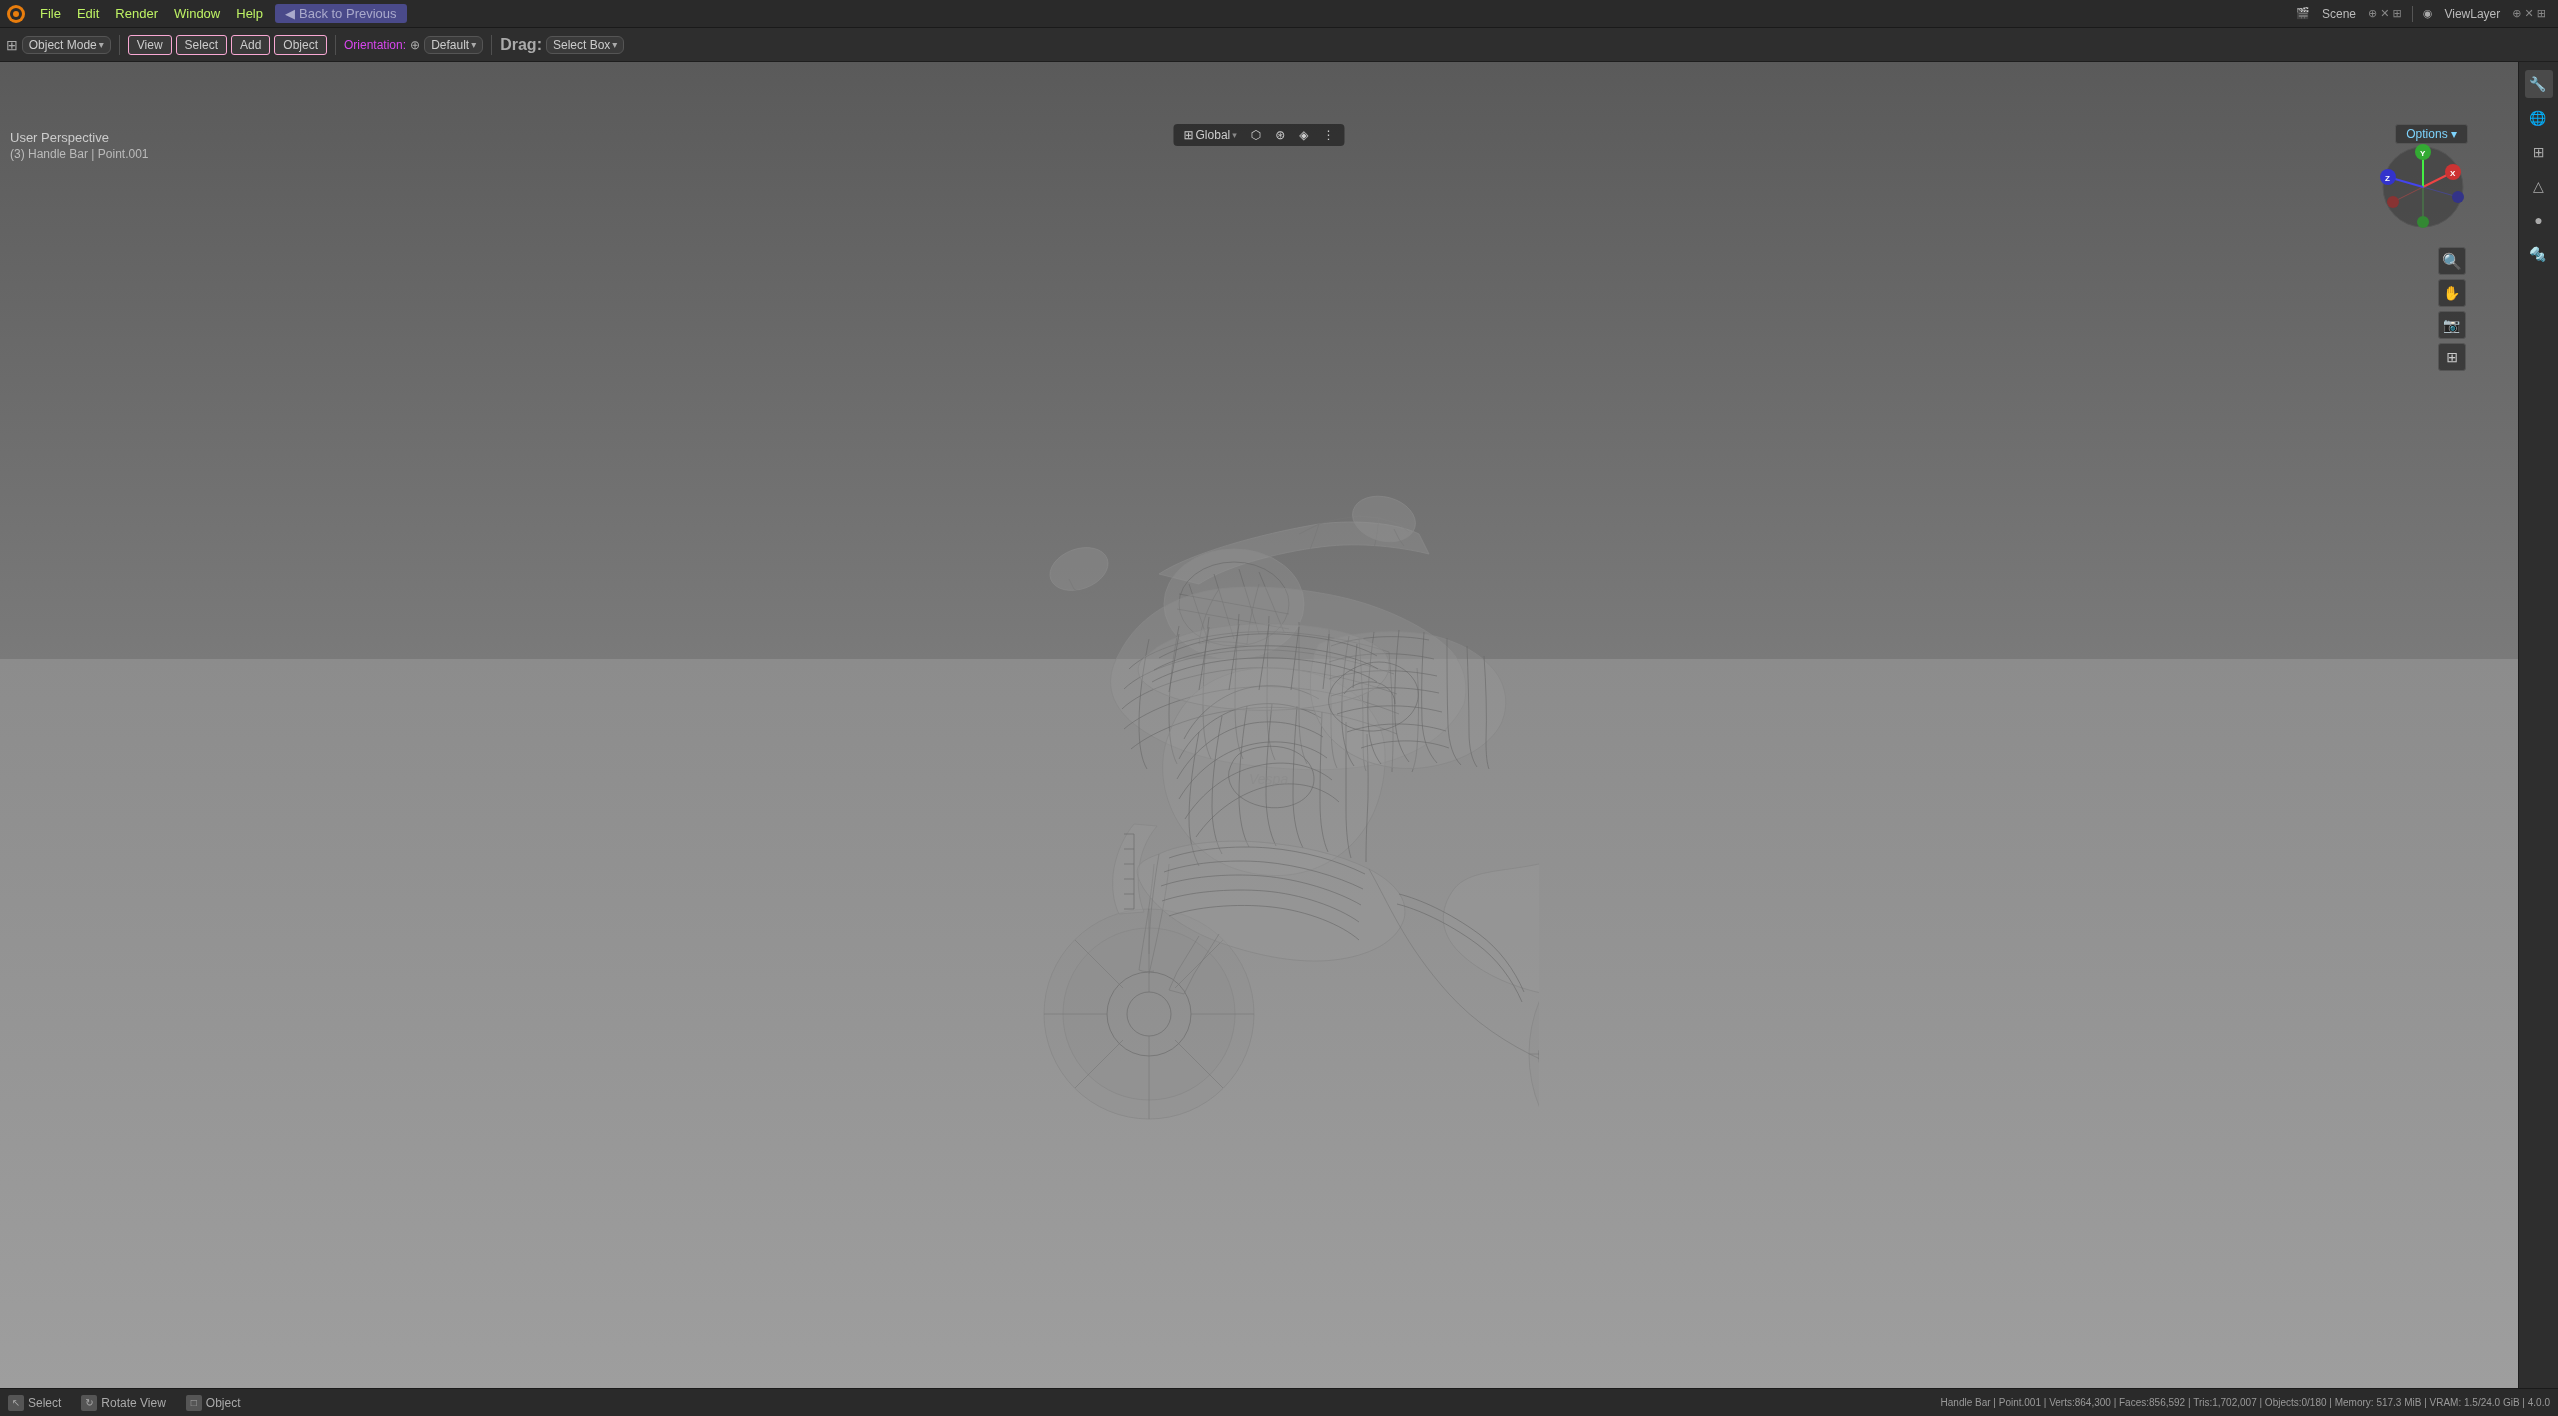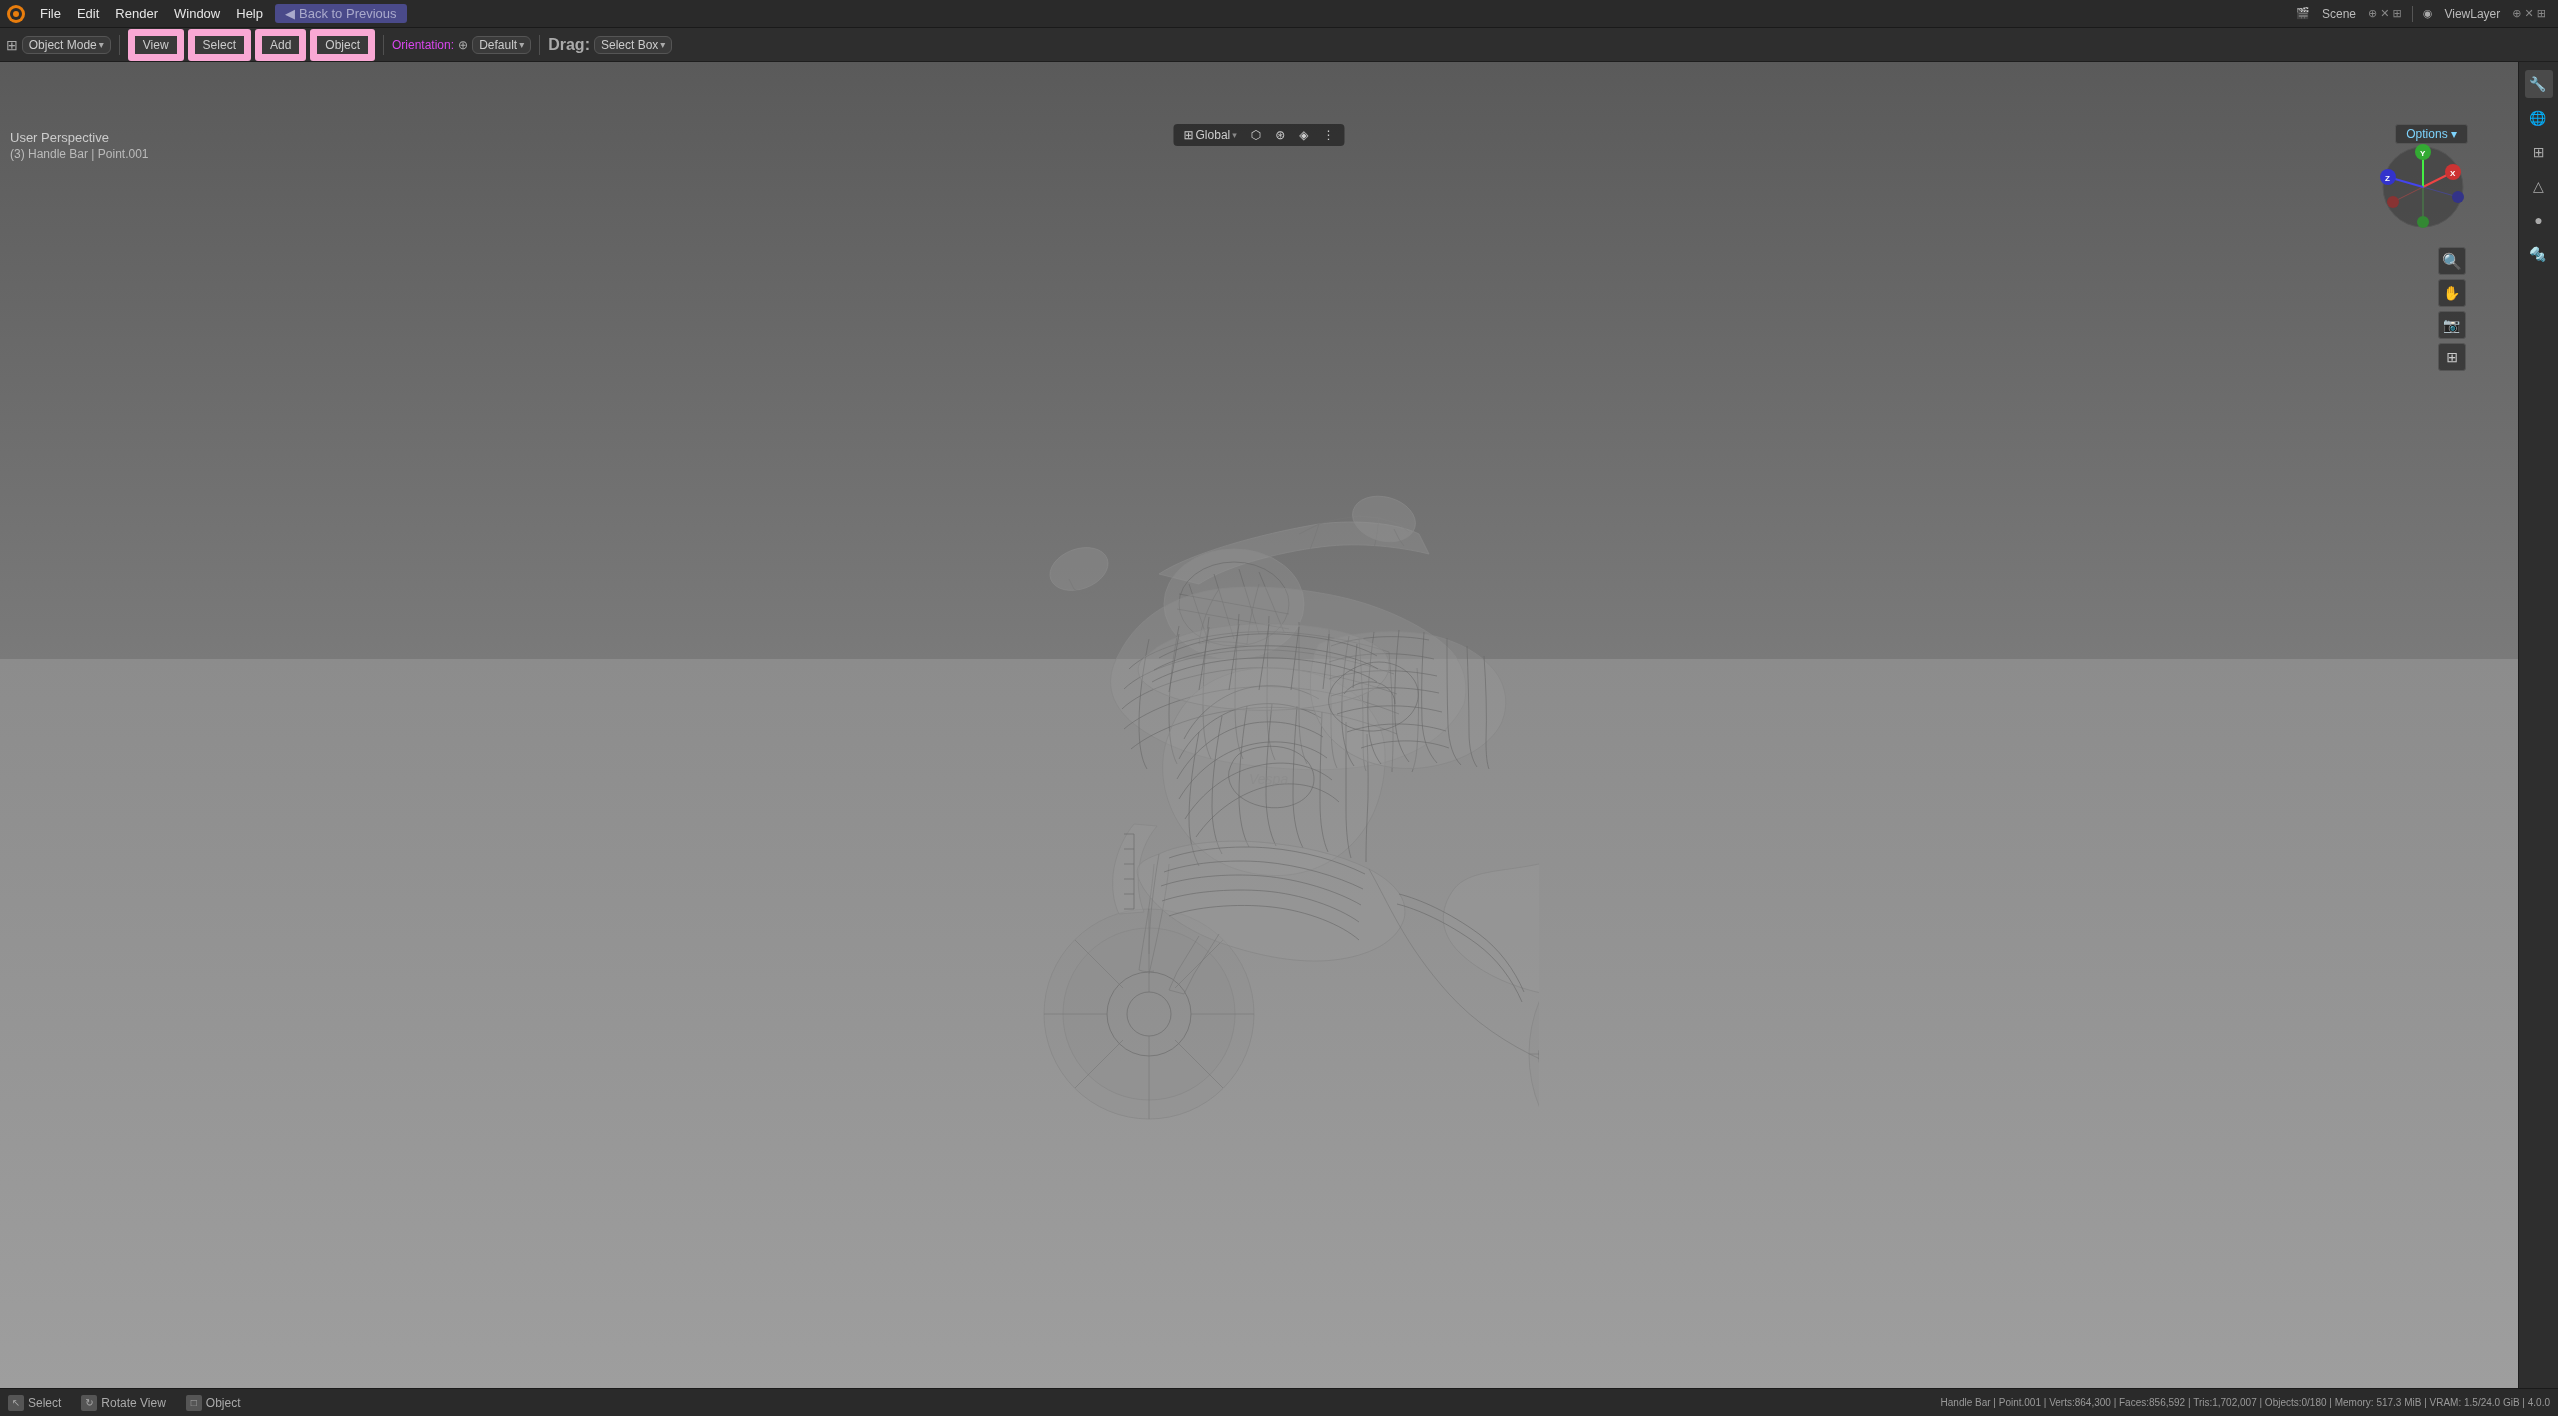--- a/index.html
+++ b/index.html
@@ -30,21 +30,21 @@
       width: 24px; height: 24px;
       margin-right: 4px;
       display: flex; align-items: center; justify-content: center;
     }
     .menu-logo svg { width: 20px; height: 20px; }
     .menu-item {
       padding: 2px 8px;
       cursor: pointer;
       border-radius: 3px;
       font-size: 13px;
-      color: #e5e5e5;
+      color: #bef264;
     }
     .back-to-prev {
       background: #4a4a8a;
       border-radius: 3px;
       padding: 2px 10px;
       font-size: 13px;
       color: #aac;
       display: flex; align-items: center; gap: 4px;
       cursor: pointer;
       margin-left: 4px;
@@ -58,21 +58,21 @@
       background: #2e2e2e;
       display: flex;
       align-items: center;
       padding: 0 6px;
       gap: 4px;
       z-index: 99;
       border-bottom: 1px solid #1e1e1e;
     }
     .toolbar-btn {
       background: #3a3a3a;
-      border: 7px solid #f9a8d4;
+      border: 1px solid #f9a8d4;
       border-radius: 3px;
       padding: 2px 8px;
       font-size: 12px;
       color: #ccc;
       cursor: pointer;
       display: flex; align-items: center; gap: 3px;
     }
     .toolbar-separator {
       width: 1px; height: 20px;
       background: #505050;

